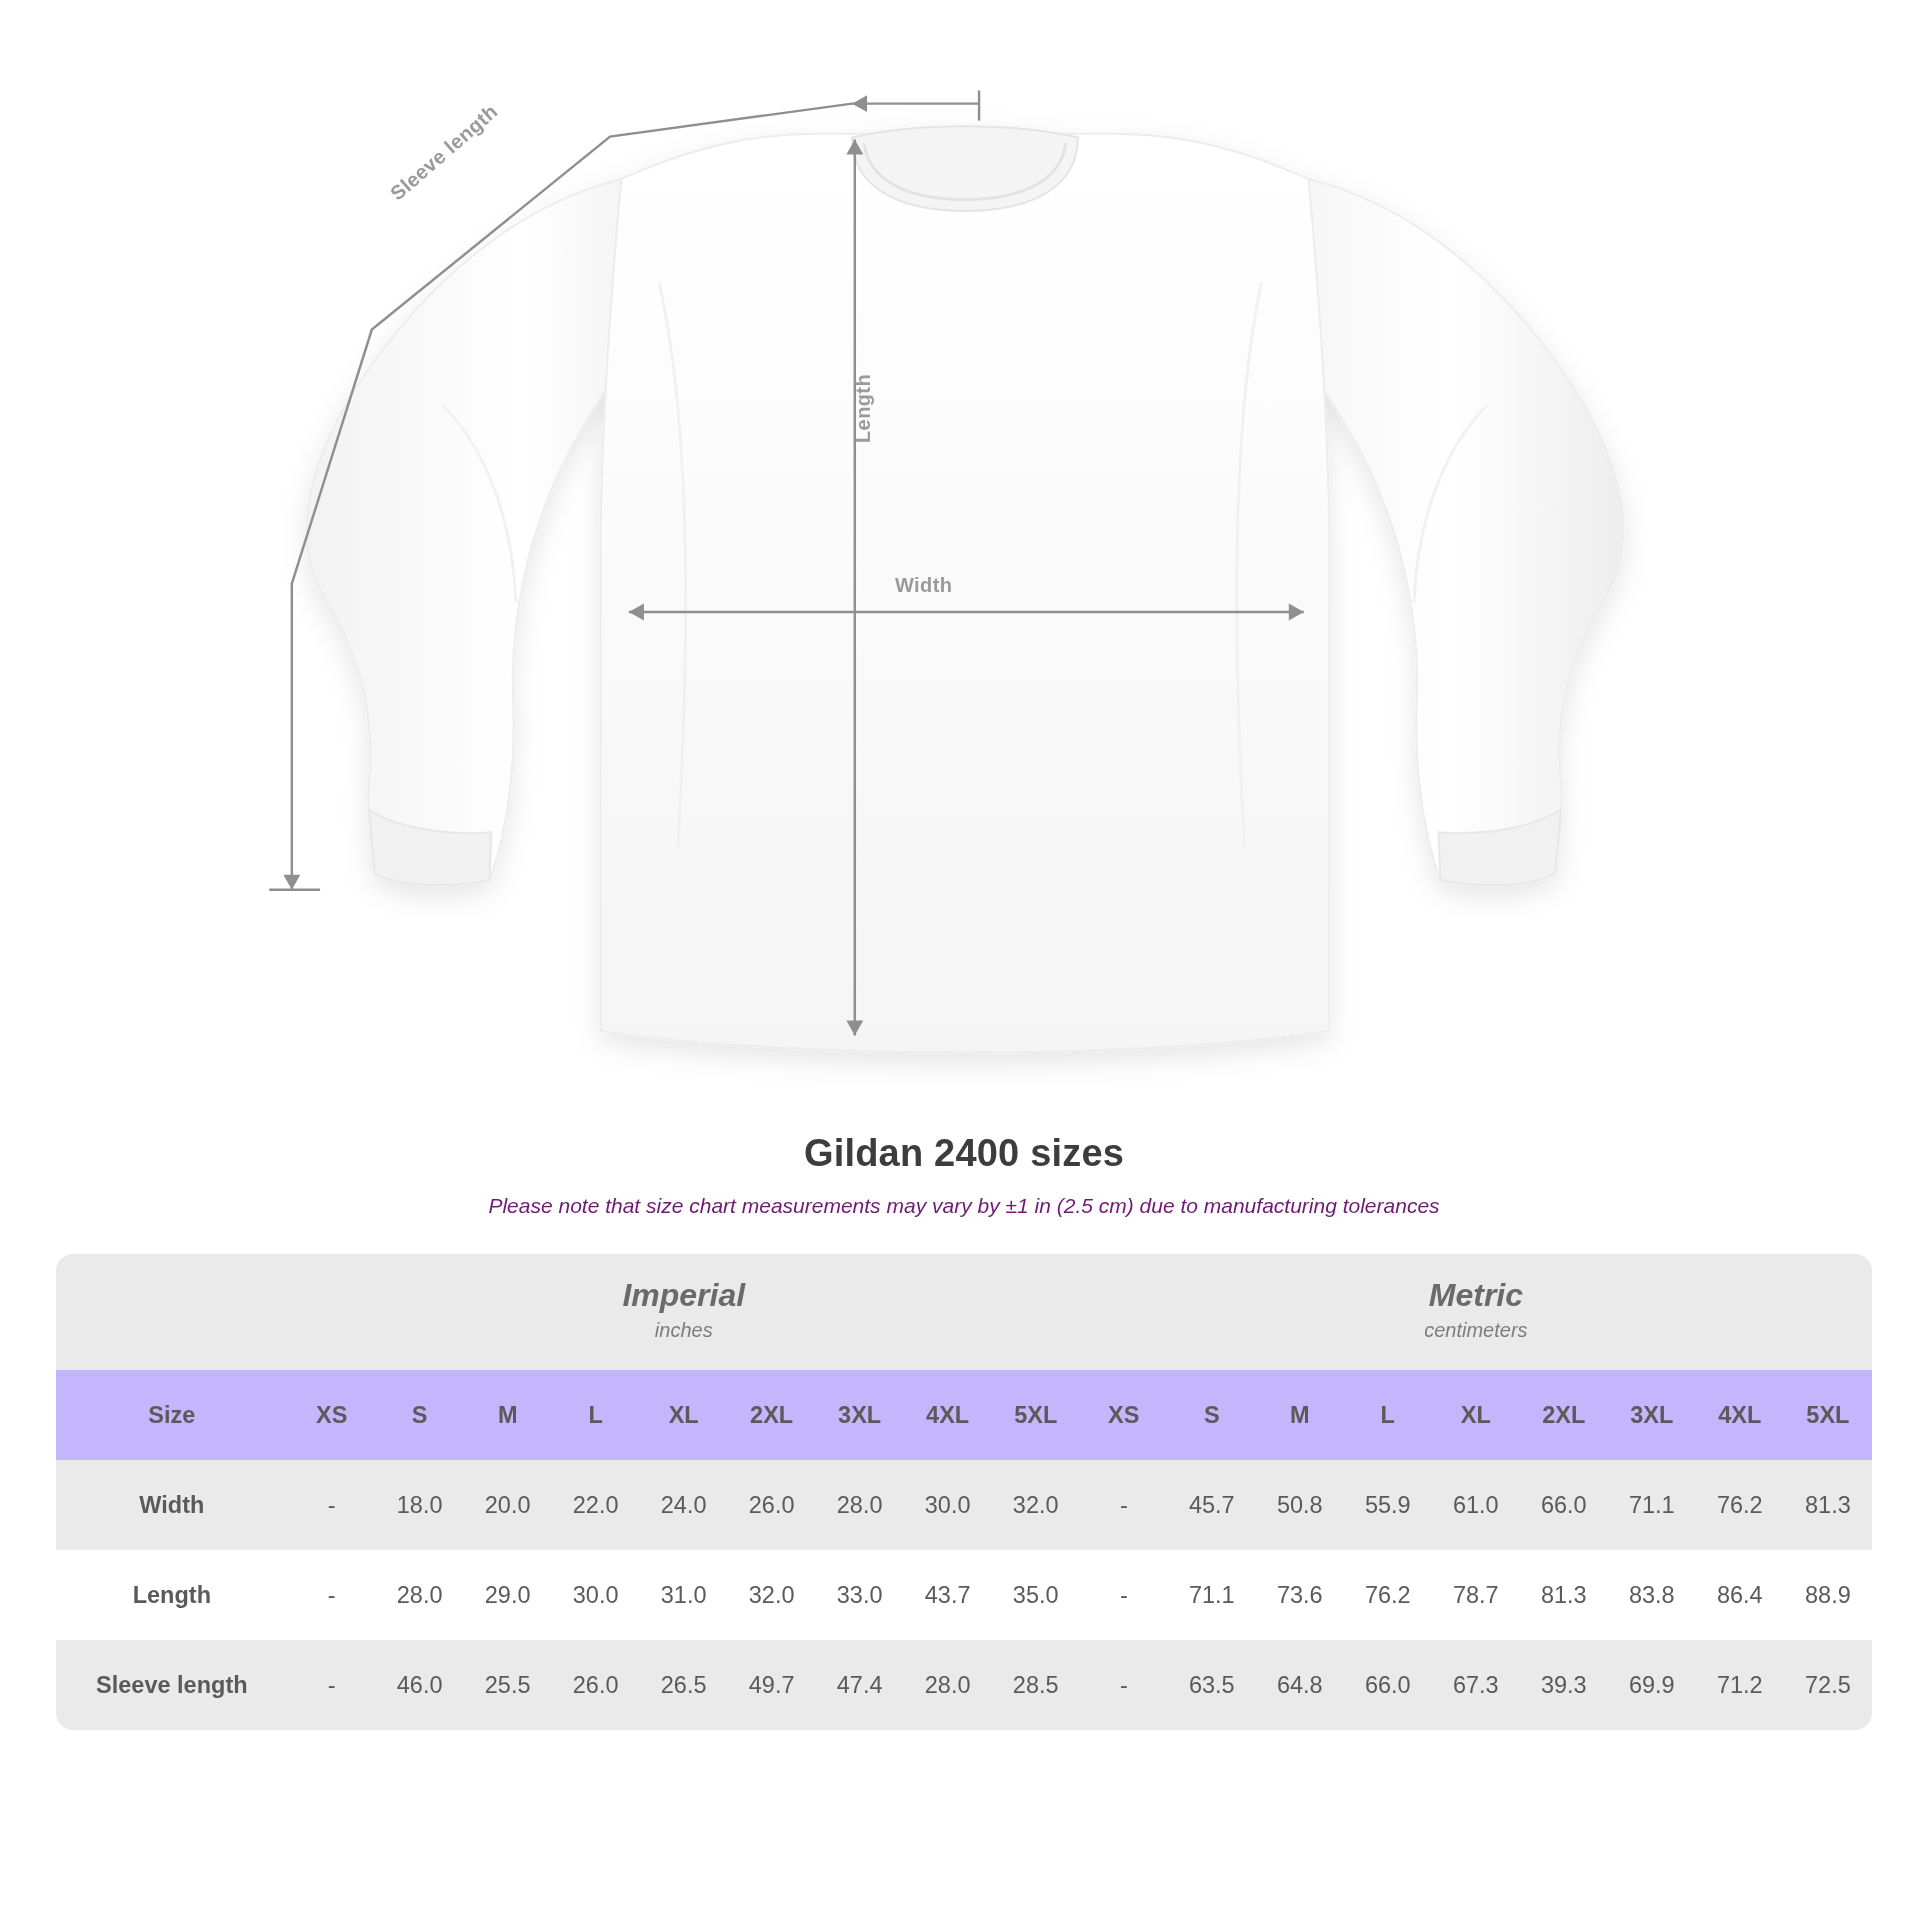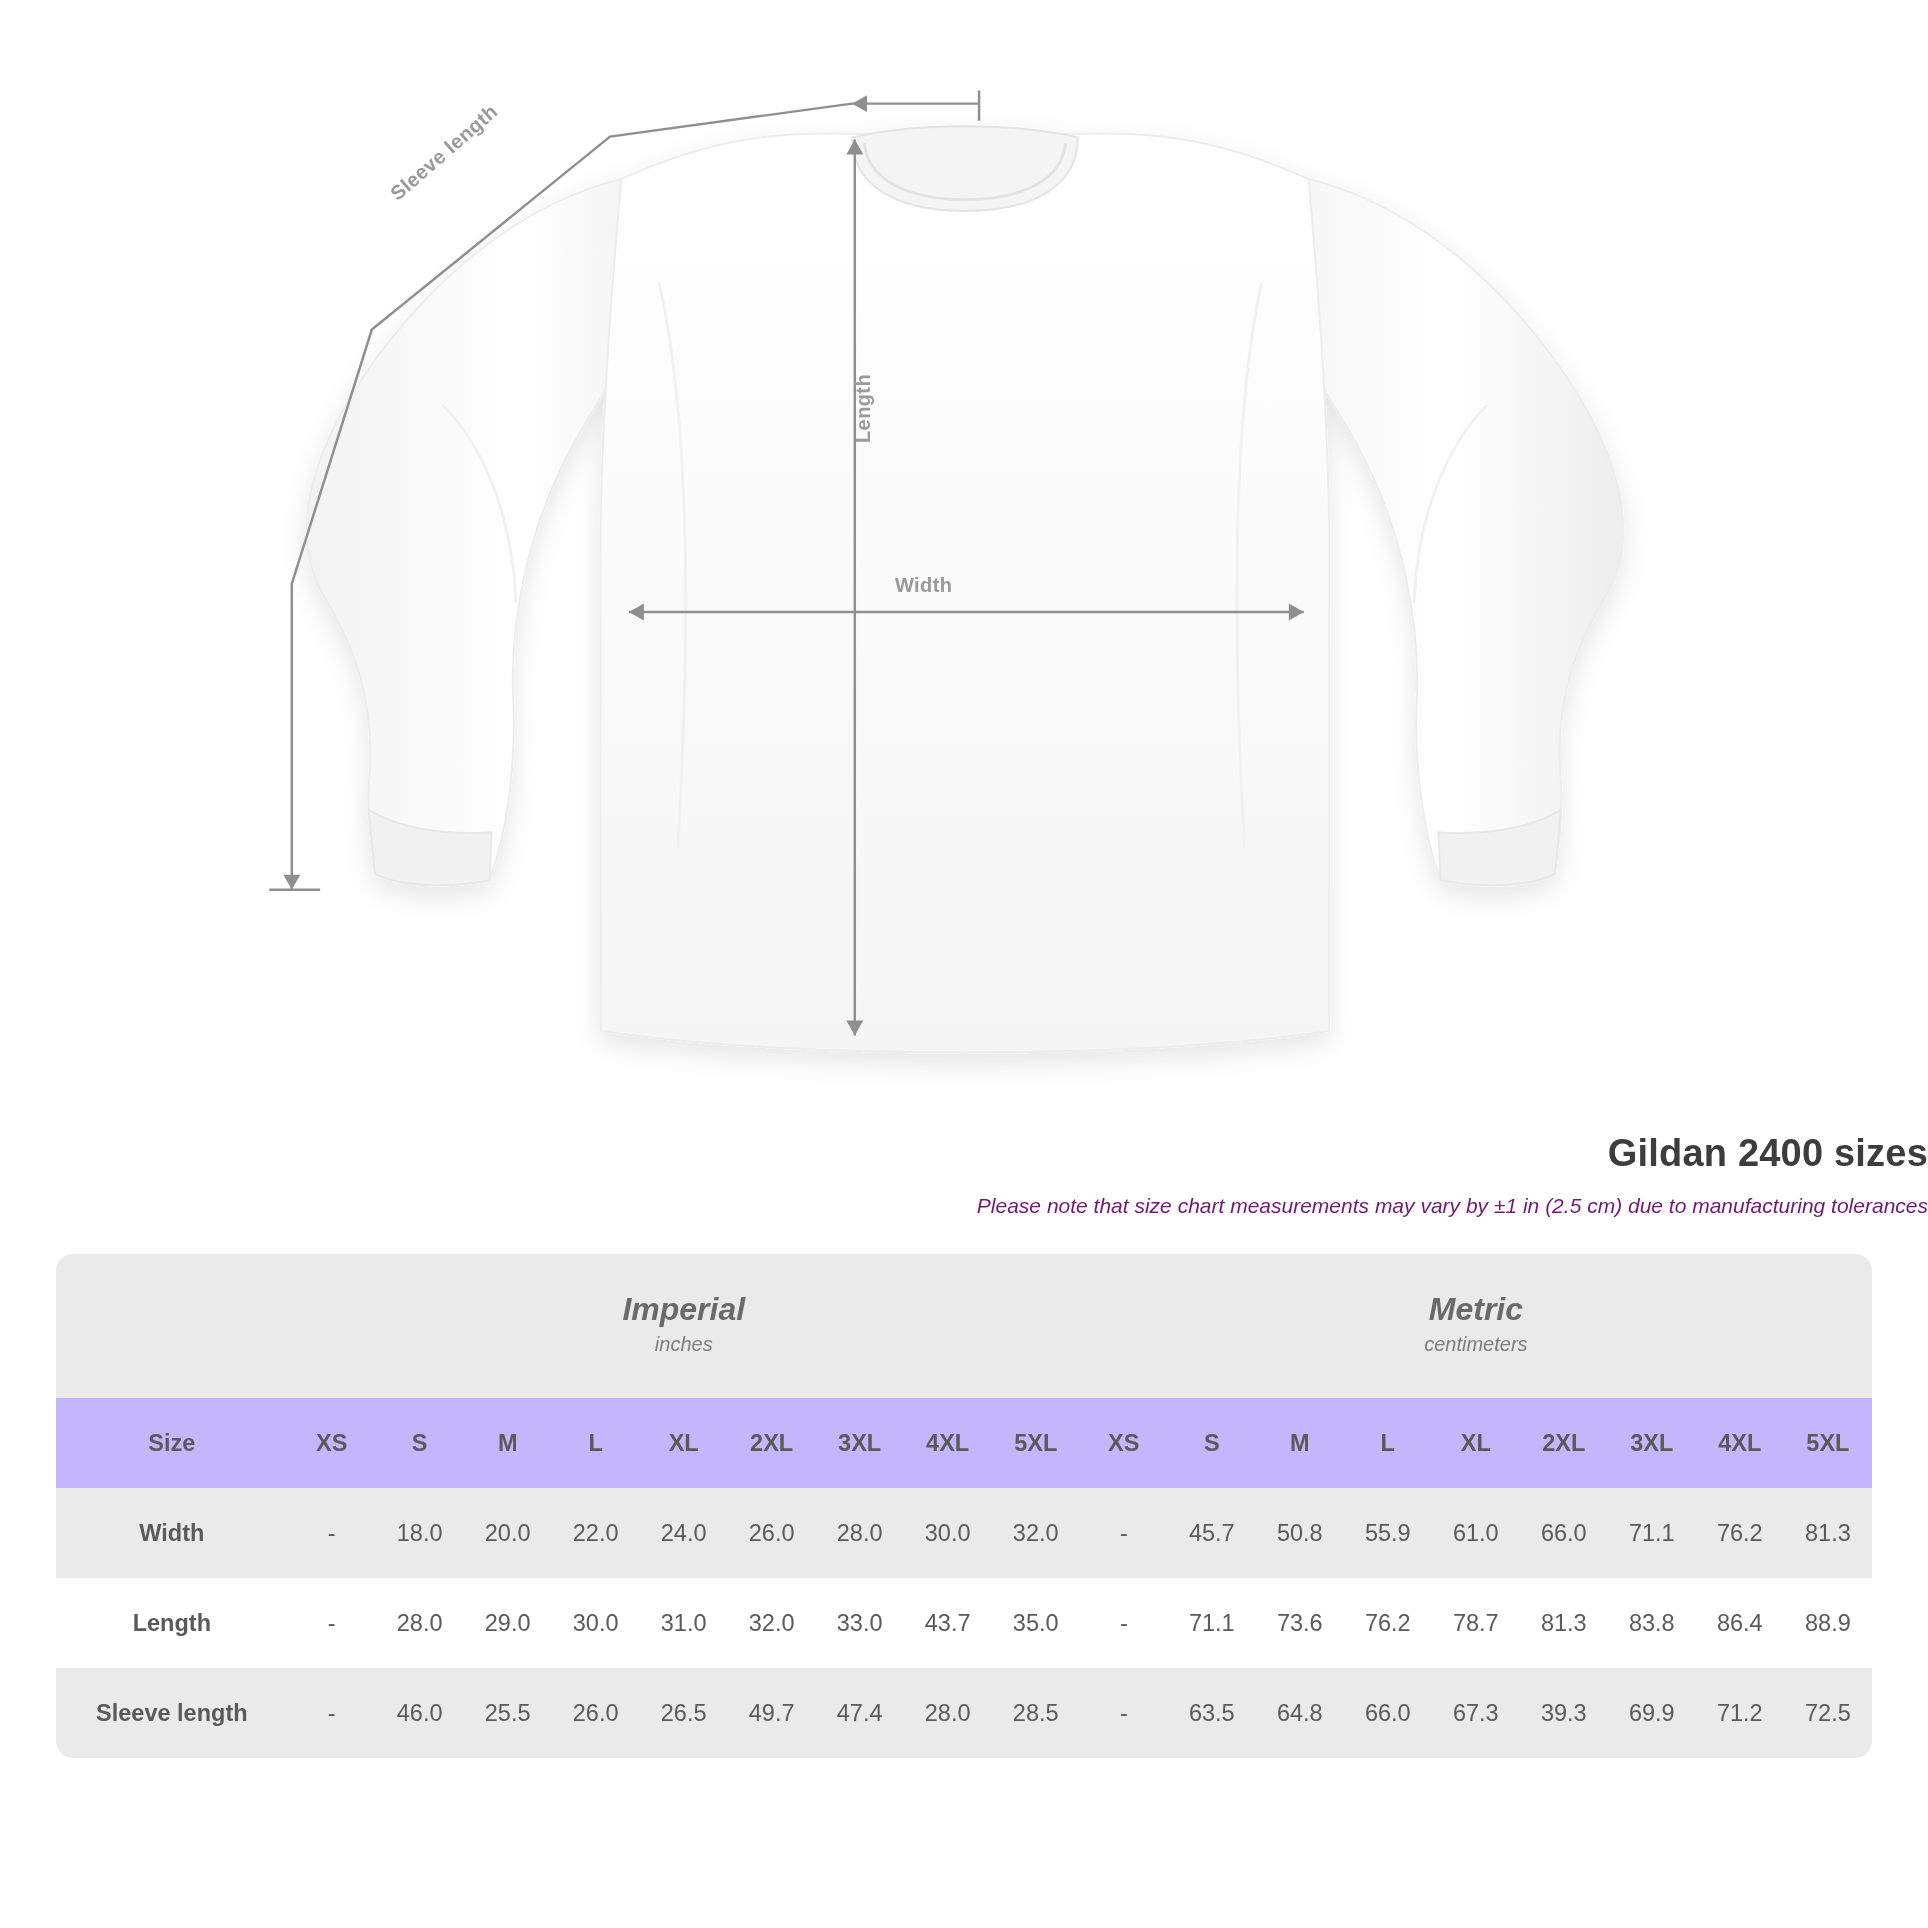--- a/index.html
+++ b/index.html
@@ -50,21 +50,21 @@
   }
   .label-sleeve {
     left: 386px;
     top: 188px;
     transform: rotate(-41deg);
     transform-origin: left top;
   }
 
   
   .heading {
-    text-align: right;
+    text-align: center;
     margin-top: 21px;
   }
   .title {
     font-size: 38px;
     font-weight: bold;
     color: #3d3d3d;
     margin: 0 0 19px 0;
     letter-spacing: 0.2px;
   }
   .subtitle {
@@ -89,21 +89,21 @@
   table.size-table th {
     text-align: center;
     font-size: 23.5px;
     color: #5a5a5a;
     padding: 0;
     height: 90px;
     border: none;
   }
   .unit-head {
     background: #eaeaea;
-    height: 144px;
+    height: 116px;
   }
   .unit-head .unit-name {
     font-size: 32px;
     font-style: italic;
     font-weight: bold;
     color: #6a6a6a;
     line-height: 1.1;
   }
   .unit-head .unit-sub {
     font-size: 20px;

